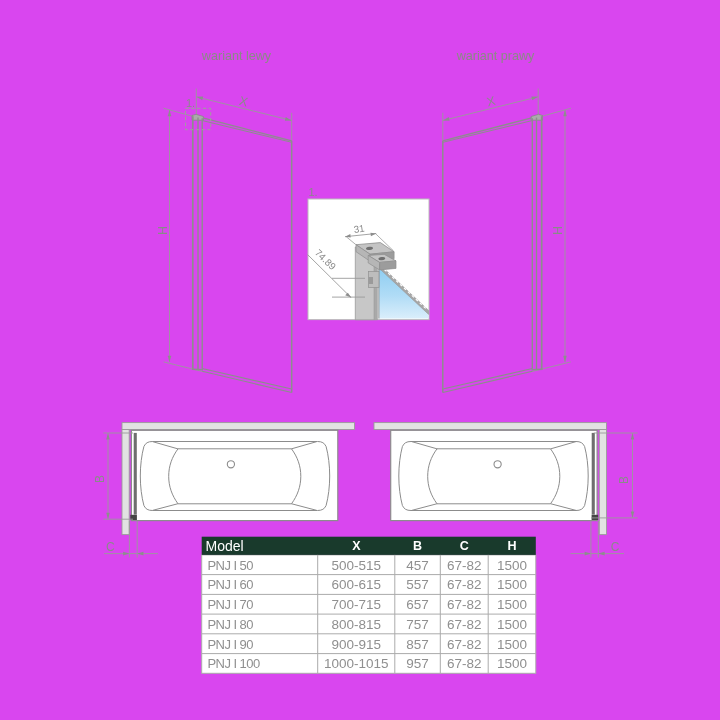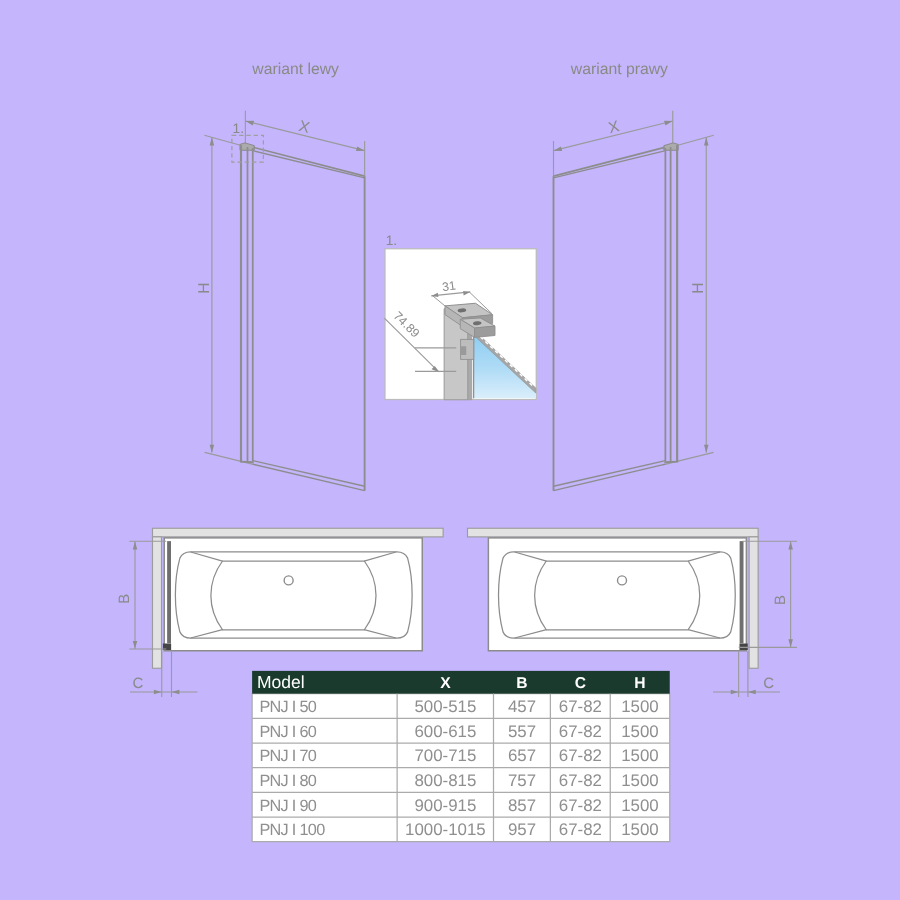--- a/index.html
+++ b/index.html
@@ -1,16 +1,16 @@
 <!DOCTYPE html>
 <html><head>
 <meta charset="utf-8">
 <style>
   html,body{margin:0;padding:0;background:#ffffff;}
-  .wrap{width:720px;height:720px;position:relative;background:#c4b5fd;overflow:hidden;}
+  .wrap{width:720px;height:720px;position:relative;background:#d946ef;overflow:hidden;}
   text{font-family:"Liberation Sans",sans-serif;}
 </style>
 </head>
 <body>
 <div class="wrap">
 <svg width="720" height="720" viewBox="0 0 720 720" xmlns="http://www.w3.org/2000/svg">
 <defs>
   <linearGradient id="glassGrad" x1="0" y1="0" x2="0" y2="1">
     <stop offset="0" stop-color="#8ecdf1"></stop>
     <stop offset="0.55" stop-color="#b0dcf6"></stop>

